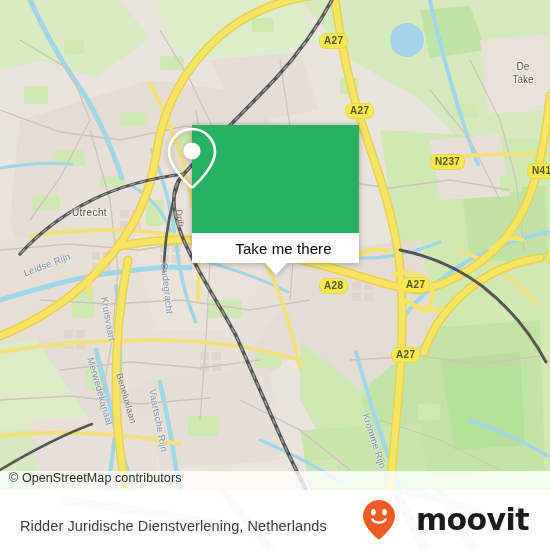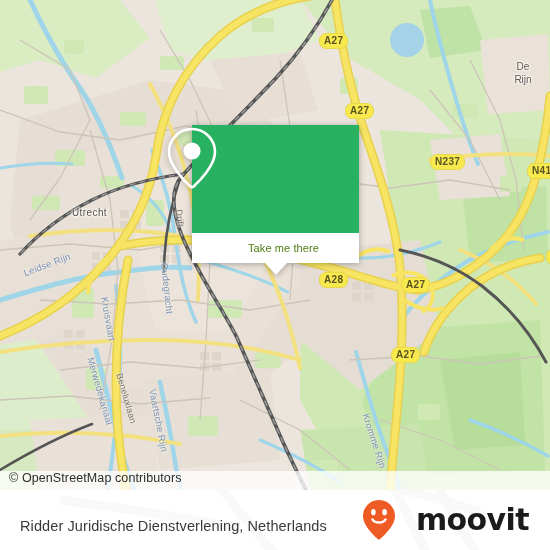--- a/index.html
+++ b/index.html
@@ -28,21 +28,21 @@
           border-radius:7px;color:#5a5322;font-size:10px;font-weight:bold;
           padding:1px 4px 2px 4px;line-height:11px;letter-spacing:.3px;
           font-family:"Liberation Sans","DejaVu Sans",sans-serif;}
 
   
   #popup{position:absolute;left:192px;top:125px;width:167px;
          filter:drop-shadow(0 1px 3px rgba(0,0,0,.30));}
   #popup-top{background:#27b161;height:108px;position:relative;}
   #popup-bottom{background:#fff;height:30px;display:flex;align-items:center;
                 justify-content:center;position:relative;}
-  #popup-label{font-size:11px;color:#4d7c0f;letter-spacing:.1px;margin-left:16px;}
+  #popup-label{font-size:15px;color:#000000;letter-spacing:.1px;margin-left:16px;}
   #popup-tail{position:absolute;left:50%;top:138px;margin-left:-11px;width:0;height:0;
               border-left:11px solid transparent;border-right:11px solid transparent;
               border-top:12px solid #fff;}
   #pin-icon{position:absolute;left:50%;top:22px;margin-left:-28px;}
 
   
   #attribution{position:absolute;left:0;top:471px;width:550px;height:19px;
                background:rgba(255,255,255,.78);display:flex;align-items:flex-start;}
   #attribution span{font-size:12.5px;color:#2b2b2b;padding-left:9px;letter-spacing:.1px;}
 
@@ -270,39 +270,39 @@
           <path d="M108,258 C96,266 88,280 88,294"></path>
         </g>
 
       </g>
     </svg>
 
     <div class="maplabel city-label" style="left:72px;top:207px;">Utrecht</div>
 
     <div class="maplabel town-label" style="left:503px;top:60px;width:40px;">
       <span>De</span><br>
-      <span>Rijn</span>
+      <span>Take</span>
     </div>
 
     <div class="maplabel water-label" style="left:22px;top:268px;transform:rotate(-21deg);transform-origin:0 0;">Leidse Rijn</div>
     <div class="maplabel water-label" style="left:110px;top:296px;transform:rotate(80deg);transform-origin:0 0;">Kruisvaart</div>
     <div class="maplabel water-label" style="left:96px;top:356px;transform:rotate(74deg);transform-origin:0 0;">Merwedekanaal</div>
     <div class="maplabel water-label" style="left:158px;top:388px;transform:rotate(79deg);transform-origin:0 0;">Vaartsche Rijn</div>
     <div class="maplabel water-label" style="left:371px;top:412px;transform:rotate(72deg);transform-origin:0 0;">Kromme Rijn</div>
     <div class="maplabel water-label" style="left:170px;top:262px;transform:rotate(84deg);transform-origin:0 0;">Oudegracht</div>
 
     <div class="maplabel street-label" style="left:184px;top:209px;transform:rotate(84deg);transform-origin:0 0;">Drift</div>
     <div class="maplabel street-label" style="left:124px;top:372px;transform:rotate(74deg);transform-origin:0 0;">Beneluxlaan</div>
 
     <div class="shield" style="left:319px;top:33px;">A27</div>
     <div class="shield" style="left:345px;top:103px;">A27</div>
     <div class="shield" style="left:430px;top:154px;">N237</div>
     <div class="shield" style="left:527px;top:163px;">N41</div>
     <div class="shield" style="left:498px;top:249px;margin-left:48px;">N412</div>
-    <div class="shield" style="left:319px;top:272px;">A28</div>
+    <div class="shield" style="left:319px;top:278px;">A28</div>
     <div class="shield" style="left:401px;top:277px;">A27</div>
     <div class="shield" style="left:391px;top:347px;">A27</div>
 
     <div id="popup">
       <div id="popup-top">
         <svg id="pin-icon" width="56" height="66" viewBox="0 0 56 66">
           <path d="M28 4 C15.3 4 5 14.3 5 27 C5 40.5 21 56.5 26.4 61.5 C27.3 62.4 28.7 62.4 29.6 61.5 C35 56.5 51 40.5 51 27 C51 14.3 40.7 4 28 4 Z" fill="none" stroke="#ffffff" stroke-width="2.6"></path>
           <circle cx="28" cy="26" r="8.6" fill="#ffffff"></circle>
         </svg>
       </div>

